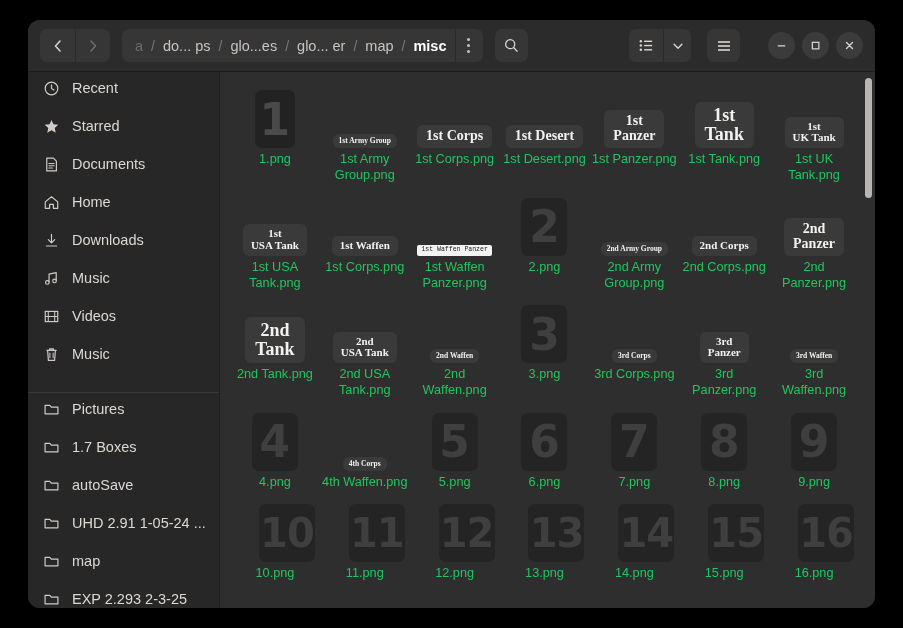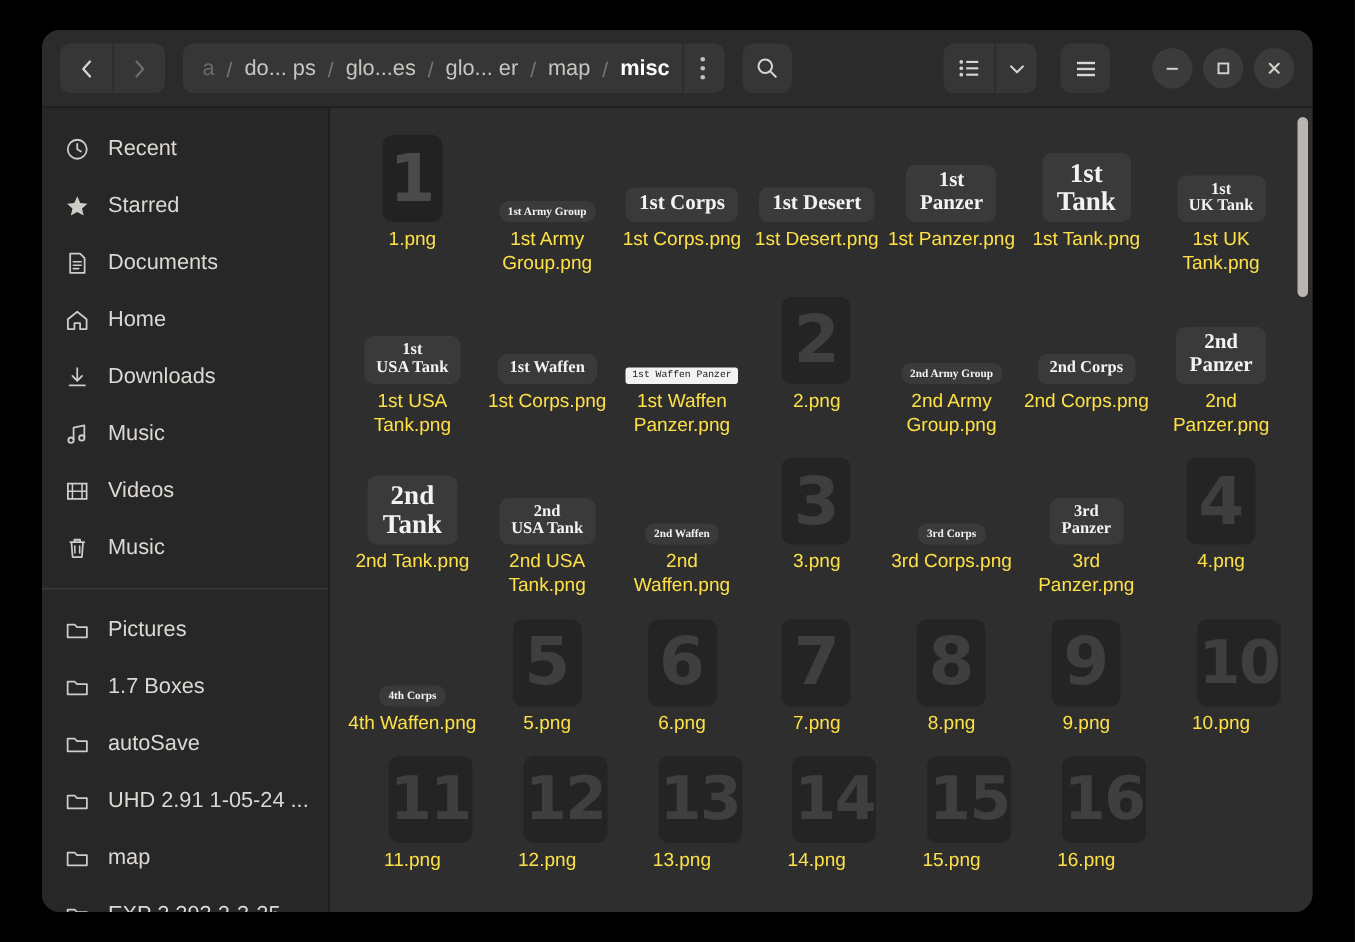--- a/index.html
+++ b/index.html
@@ -149,21 +149,21 @@
     width: 192px;
     min-width: 192px;
     background: #272727;
     border-right: 1px solid #1d1d1d;
     padding-top: 8px;
     overflow: hidden;
   }
   .sbitem {
     height: 38px;
     display: flex;
-    align-items: center;
+    align-items: flex-start;
     gap: 12px;
     padding-left: 15px;
     cursor: default;
   }
   .sbitem .lbl {
     color: #dcd8d4;
     font-size: 14.5px;
     white-space: nowrap;
     overflow: hidden;
     text-overflow: ellipsis;
@@ -234,21 +234,21 @@
     color: #3f3f3f;
     font-family: "DejaVu Sans", sans-serif;
     font-weight: bold;
     font-size: 44px;
     overflow: hidden;
   }
   .numthumb.wide { width: 56px; font-size: 40px; letter-spacing: -1px; margin-left: 24px; }
   .numthumb.one { color: #4a4a4a; background: #222222; width: 40px; }
 
   .fname {
-    color: #fde047;
+    color: #22c55e;
     font-size: 12.7px;
     text-align: center;
     line-height: 1.28;
     max-width: 92px;
     word-break: break-word;
   }
 
   
   #scrolltrack {
     position: absolute;
@@ -597,20 +597,26 @@
           </div>
           <div class="cell">
             <div class="thumbwrap">
               <div class="badge" style="font-size: 11px; padding: 4px 8px;">3rd
 Panzer</div>
             </div>
             <div class="fname">3rd Panzer.png</div>
           </div>
           <div class="cell">
             <div class="thumbwrap">
+              <div class="badge" style="font-size: 7.5px; padding: 3px 6px;">3rd Waffen</div>
+            </div>
+            <div class="fname">3rd Waffen.png</div>
+          </div>
+          <div class="cell">
+            <div class="thumbwrap">
               <div class="numthumb">4</div>
             </div>
             <div class="fname">4.png</div>
           </div>
           <div class="cell">
             <div class="thumbwrap">
               <div class="badge" style="font-size: 7.5px; padding: 3px 6px;">4th Corps</div>
             </div>
             <div class="fname">4th Waffen.png</div>
           </div>

